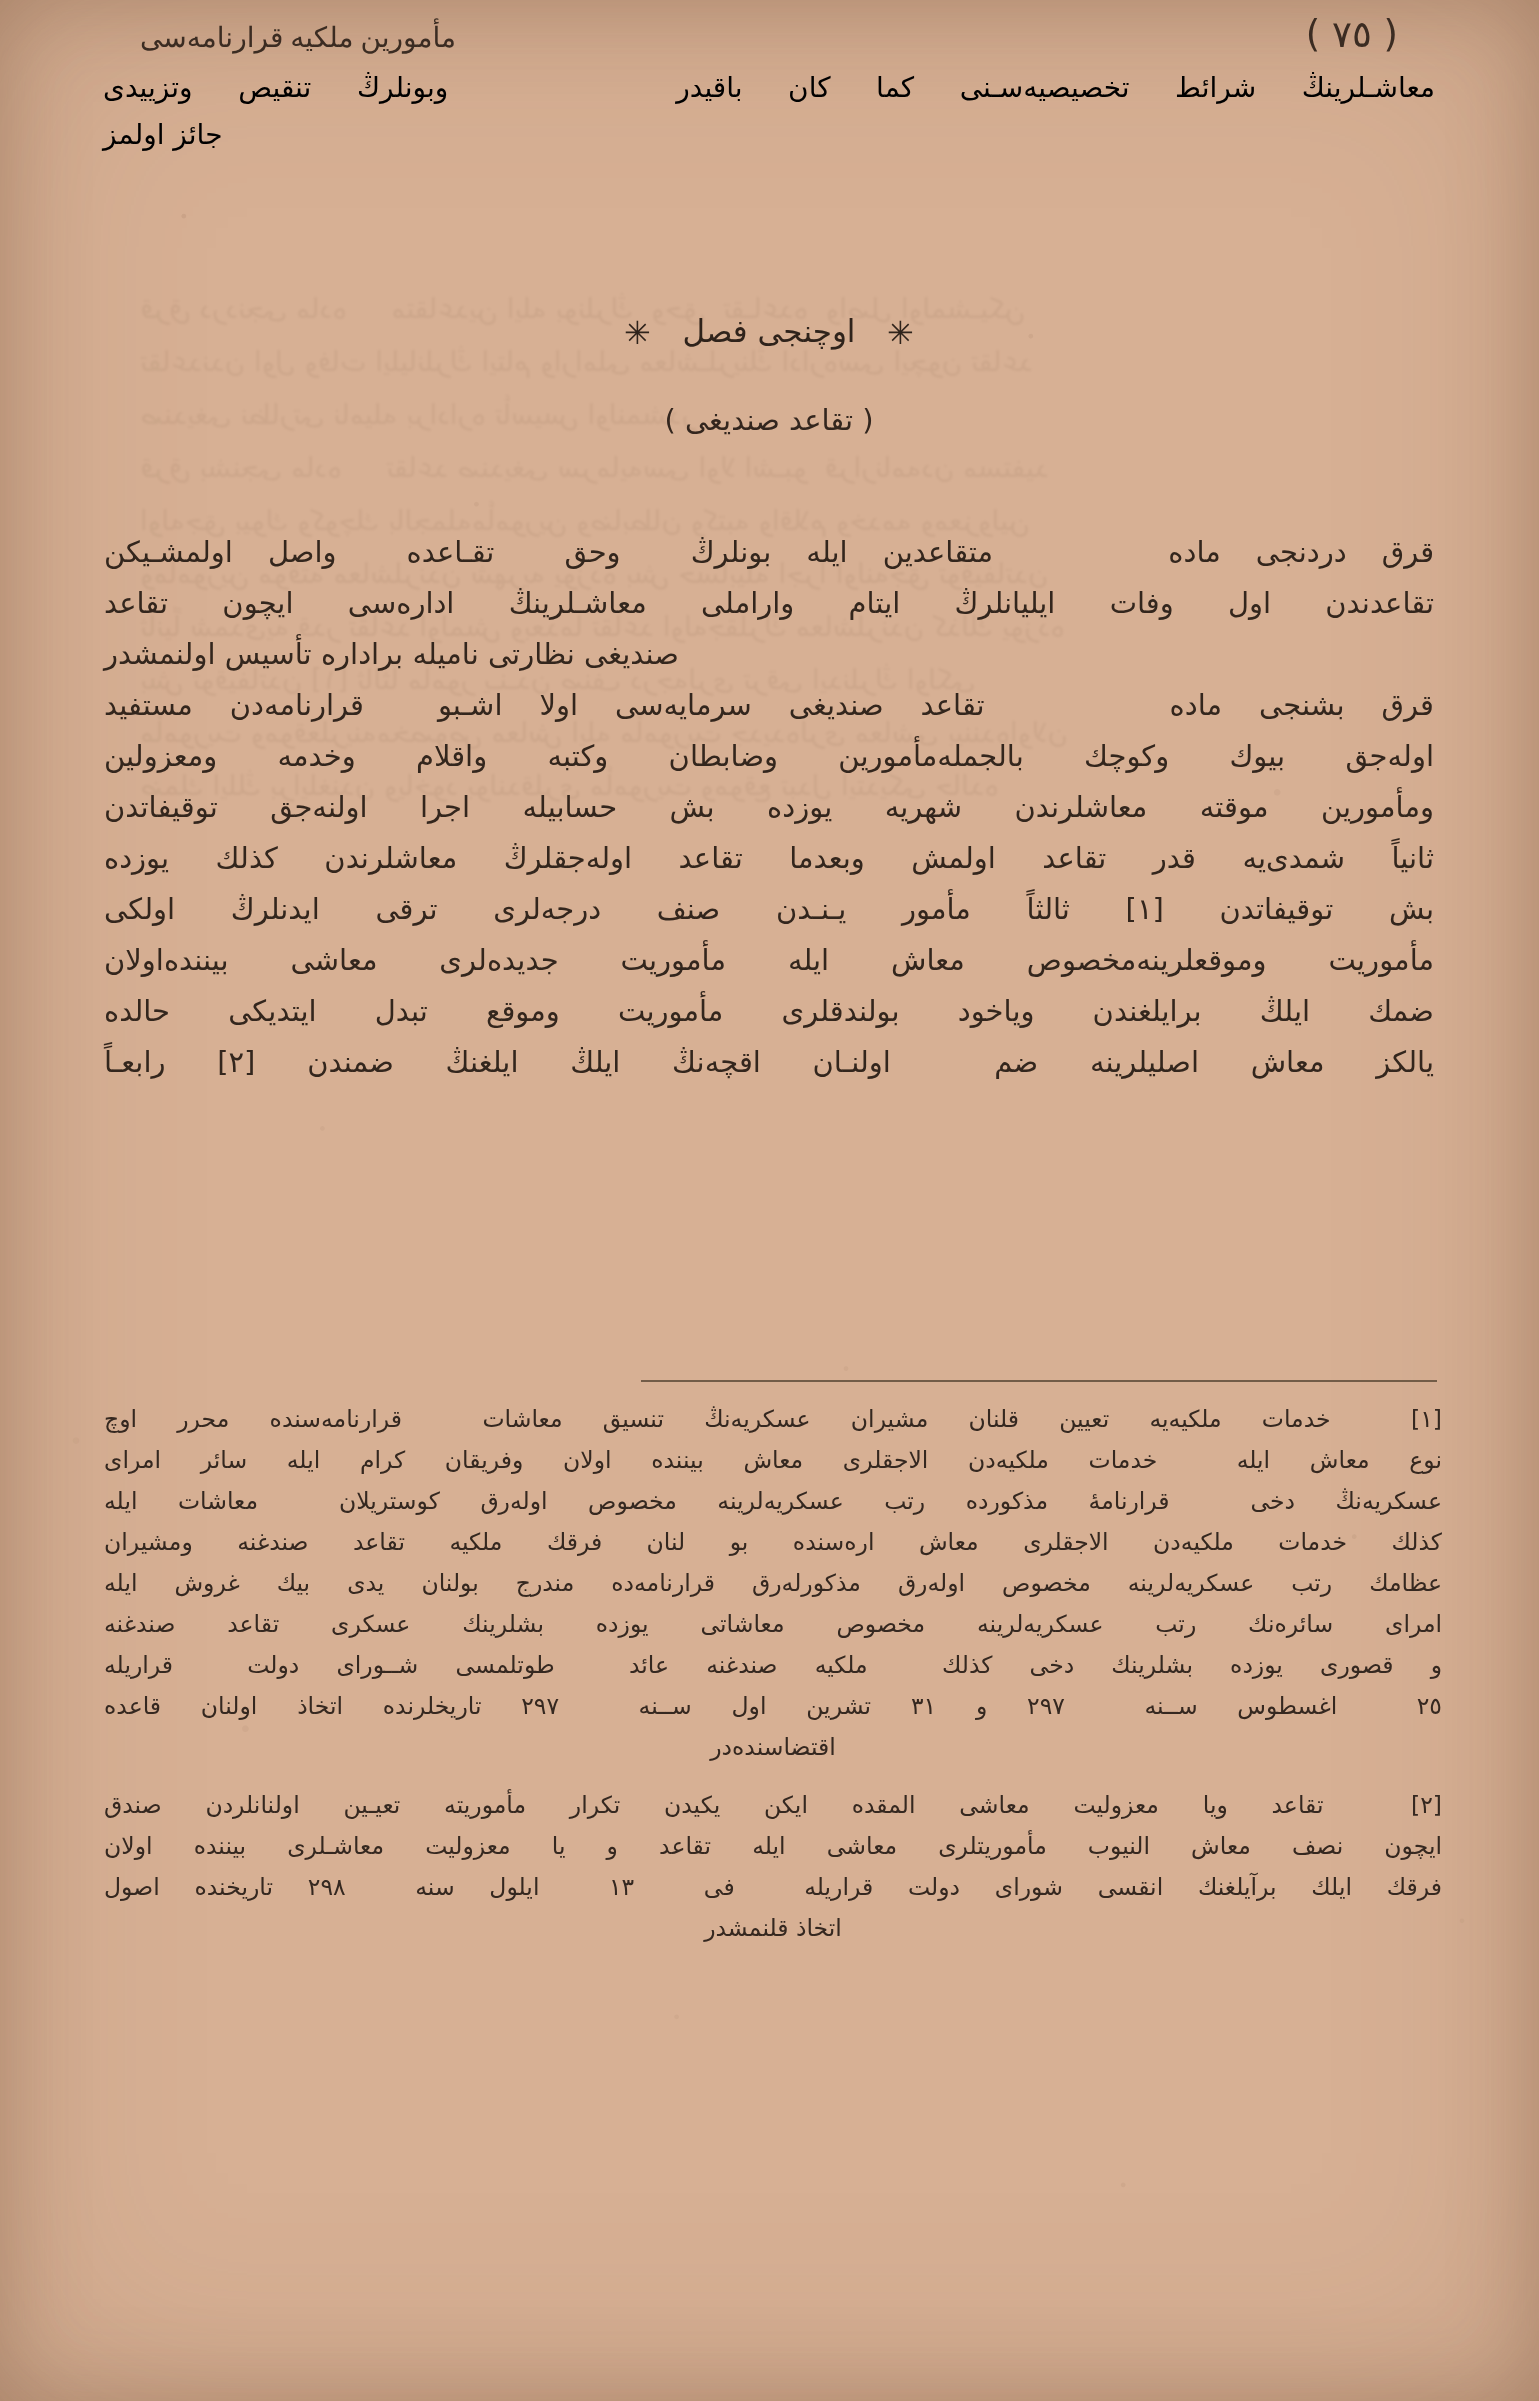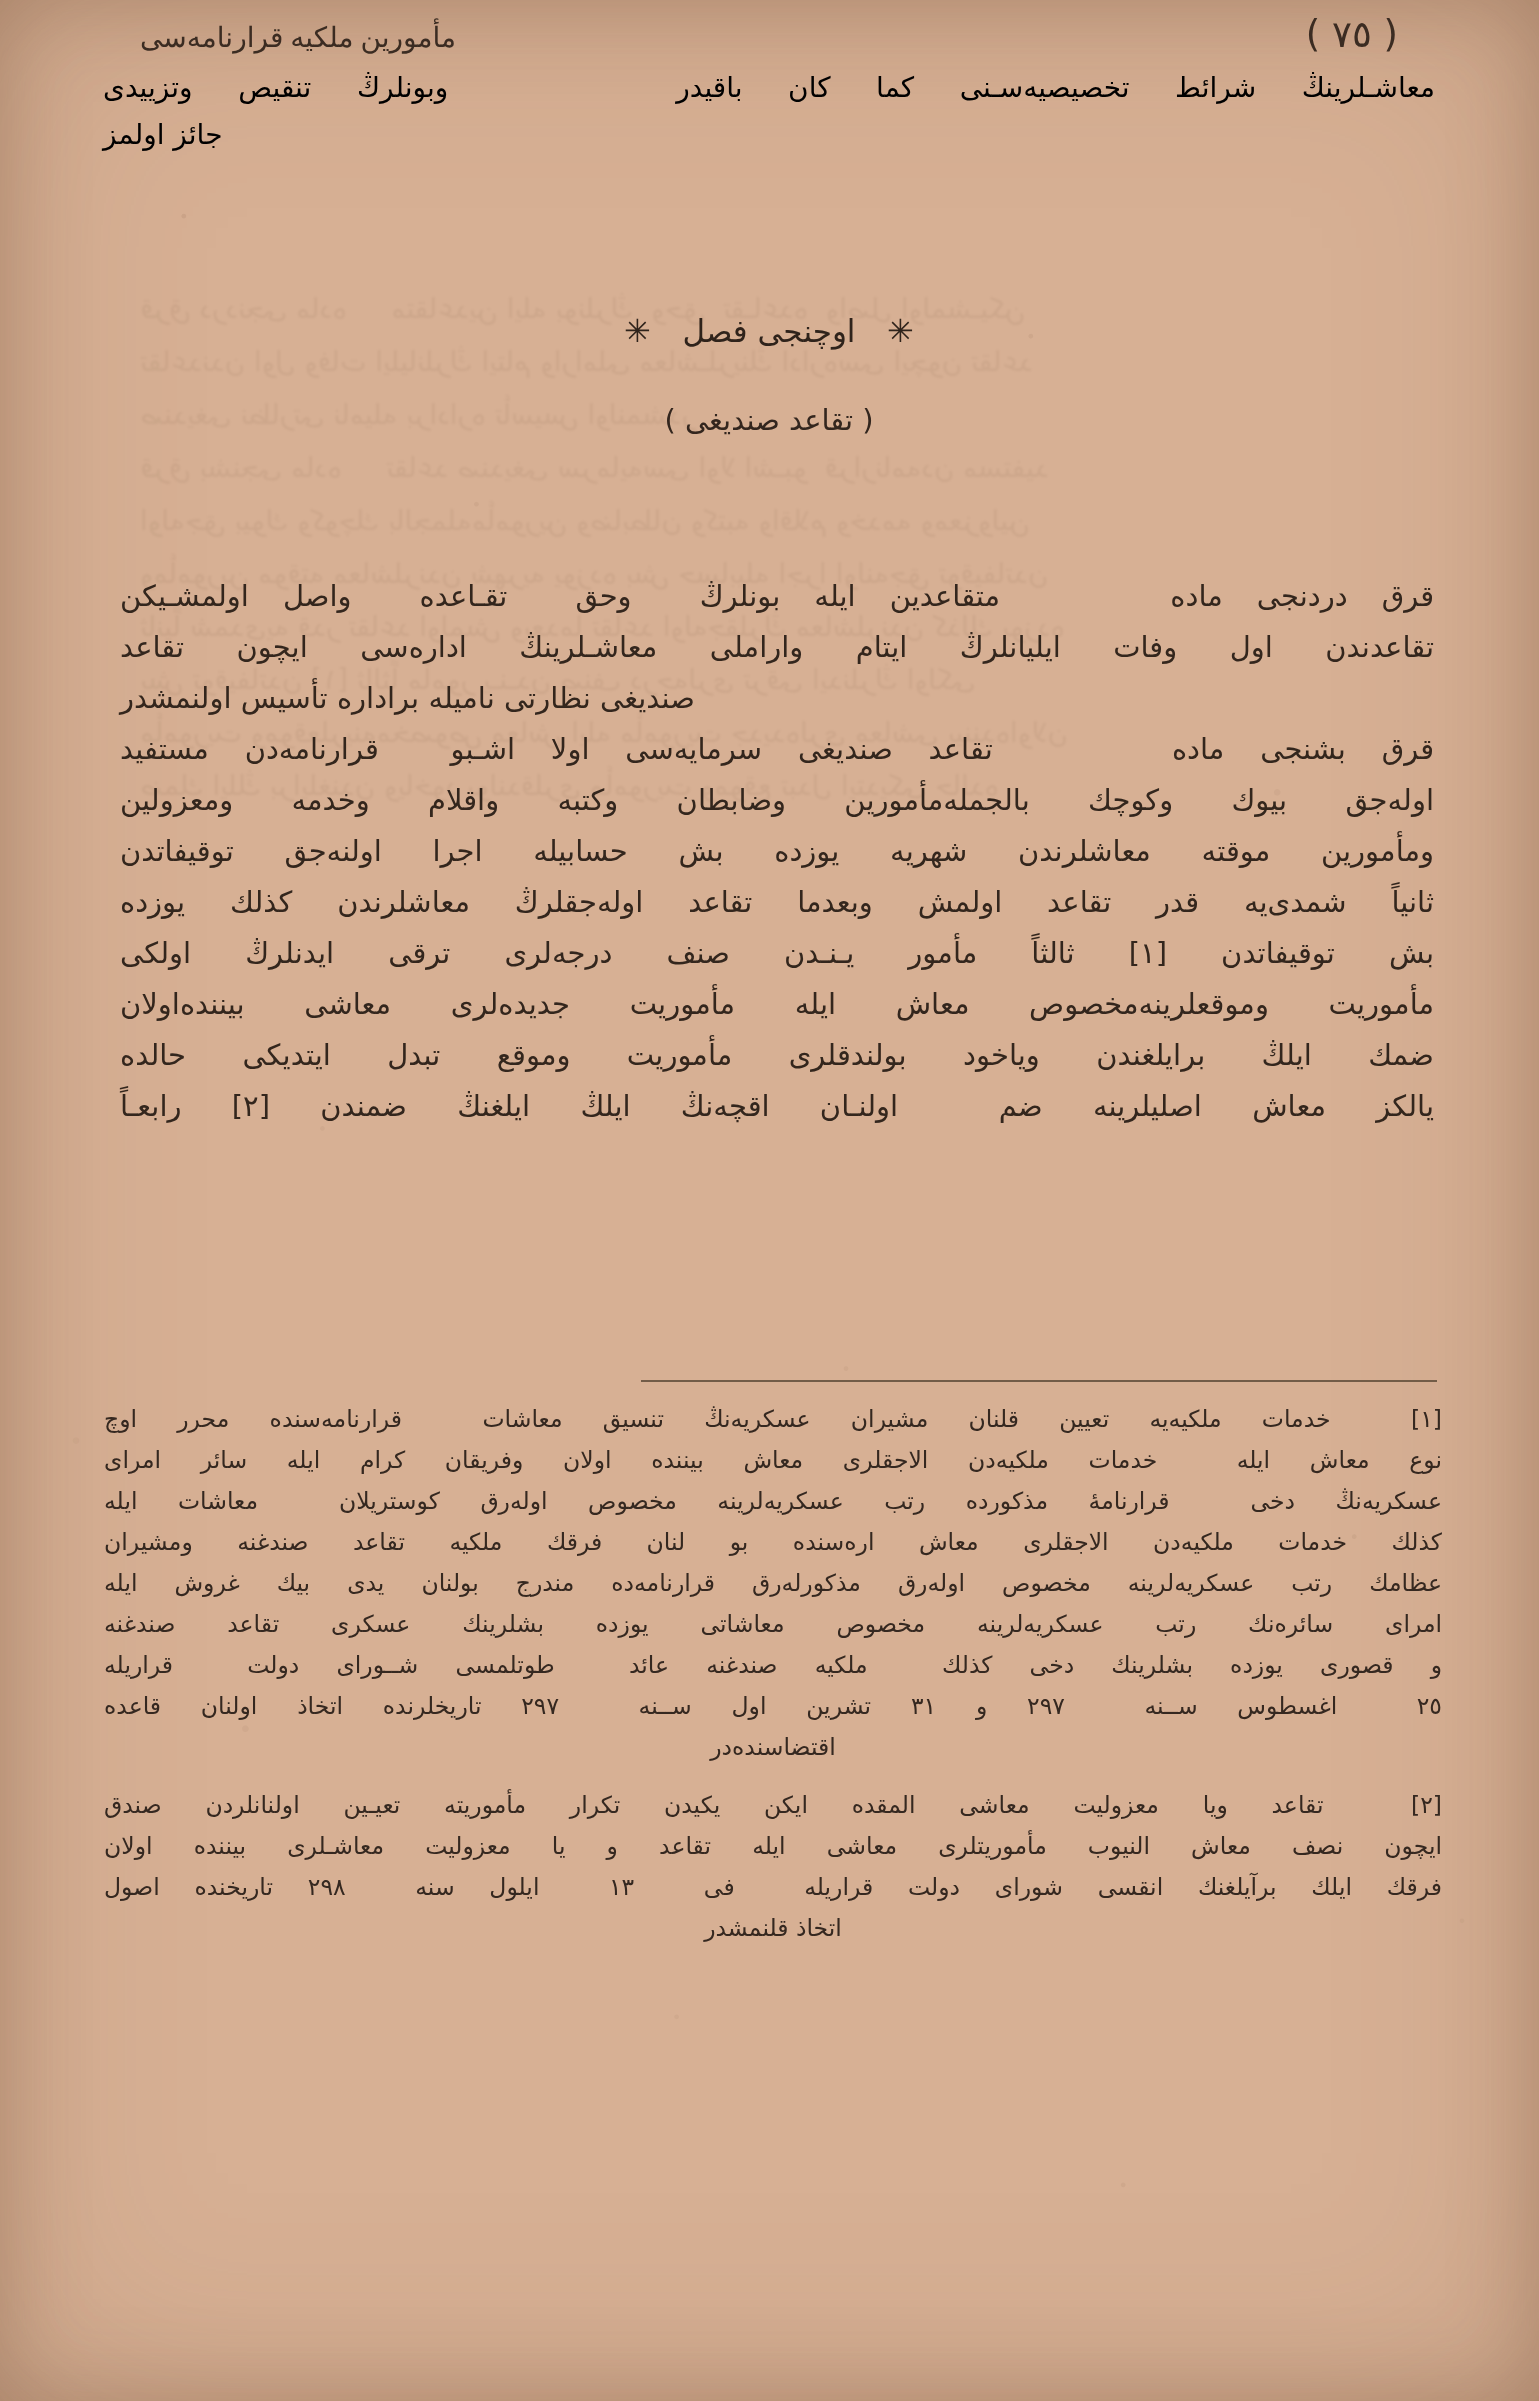--- a/index.html
+++ b/index.html
@@ -118,21 +118,21 @@
   
   .chapter {
     position: absolute;
     top: 313px;
     left: 0;
     right: 0;
     text-align: center;
   }
   .chapter-inner {
     display: inline-flex;
-    align-items: center;
+    align-items: flex-end;
     gap: 29px;
     font-size: 31px;
     color: #2f231b;
   }
   .orn {
     display: inline-block;
     width: 32px;
     height: 32px;
     position: relative;
     color: #2f231b;
@@ -154,22 +154,21 @@
     text-align: center;
     font-size: 29px;
     color: #33261e;
   }
 
   
   .body-block {
     position: absolute;
     top: 527px;
     right: 105px;
-    left: 121px;
-    margin-top: 44px;
+    left: 105px;
   }
   .body-line {
     font-size: 29px;
     line-height: 51px;
     color: #33261d;
     white-space: pre-wrap;
   }
   .body-line.just { text-align: justify; text-align-last: justify; }
   .body-line.lf   { text-align: left; }
 

